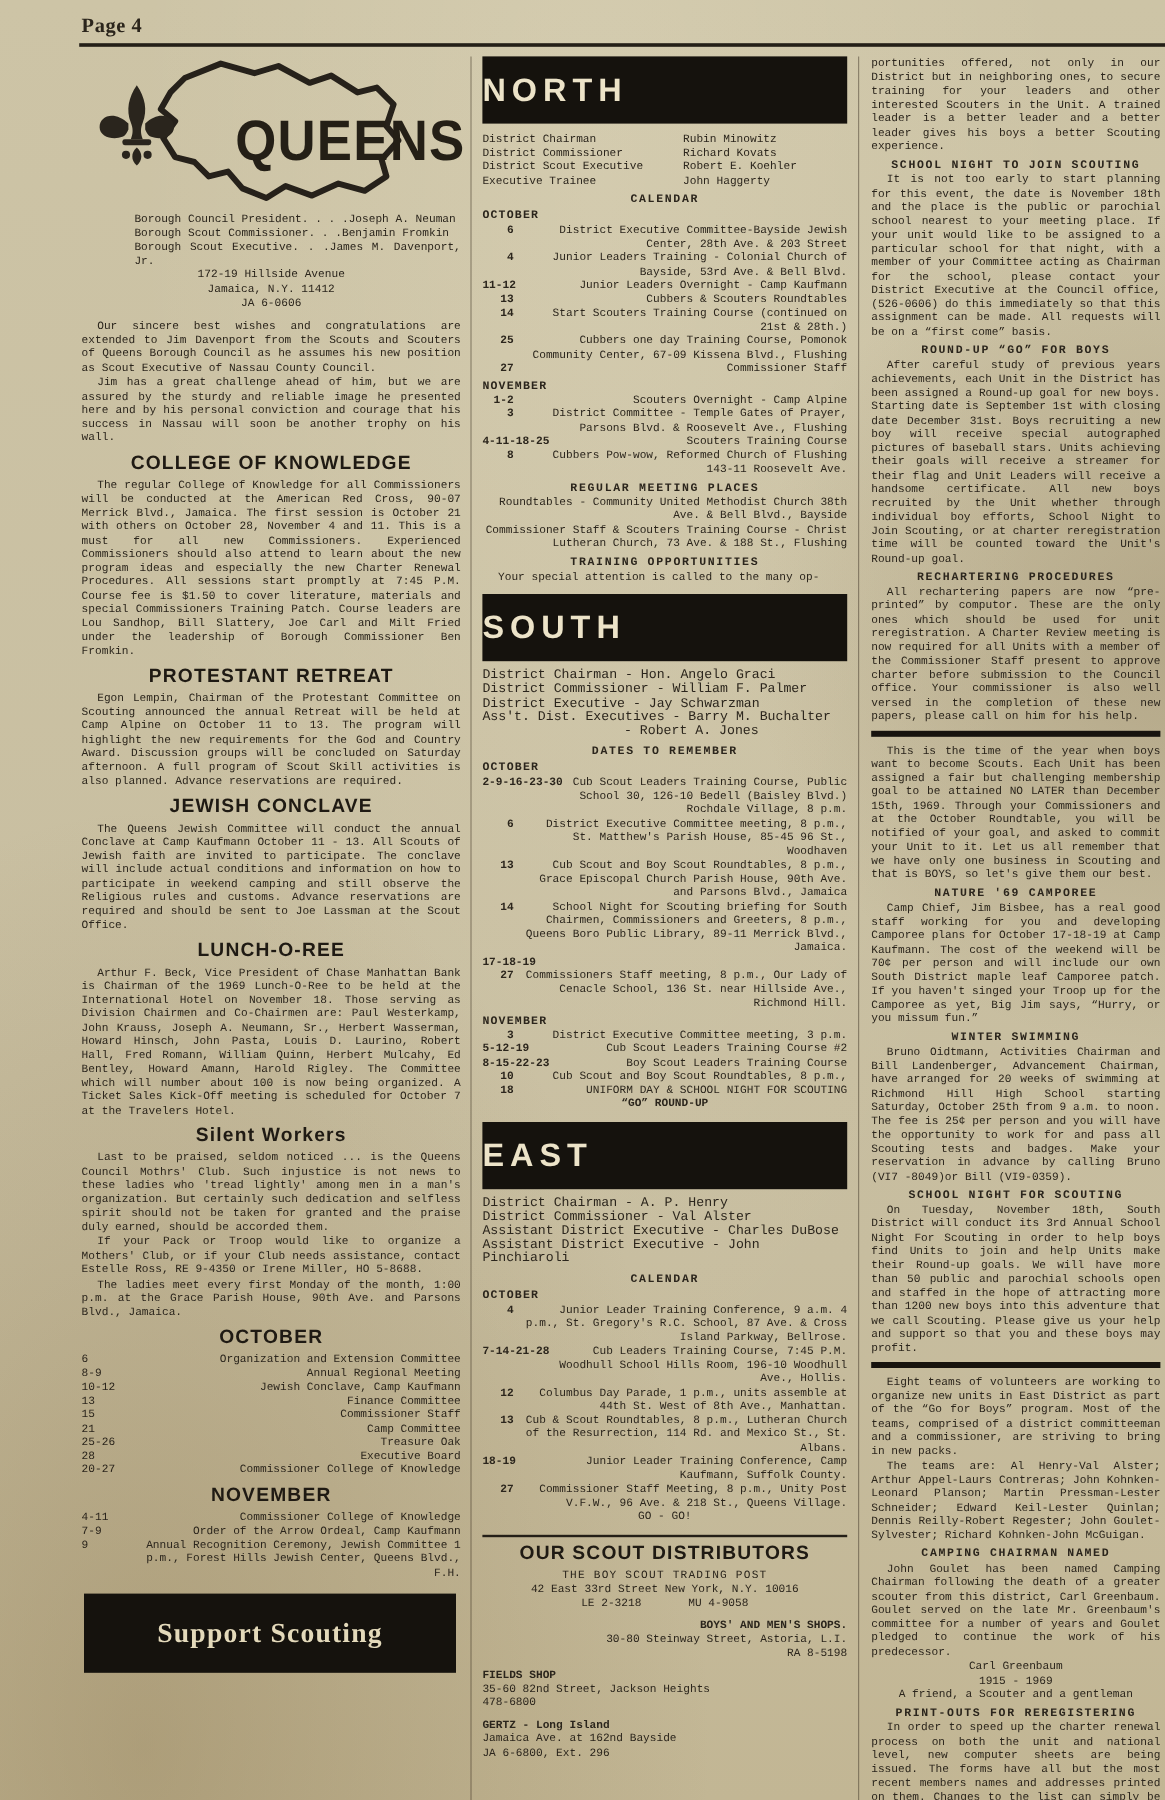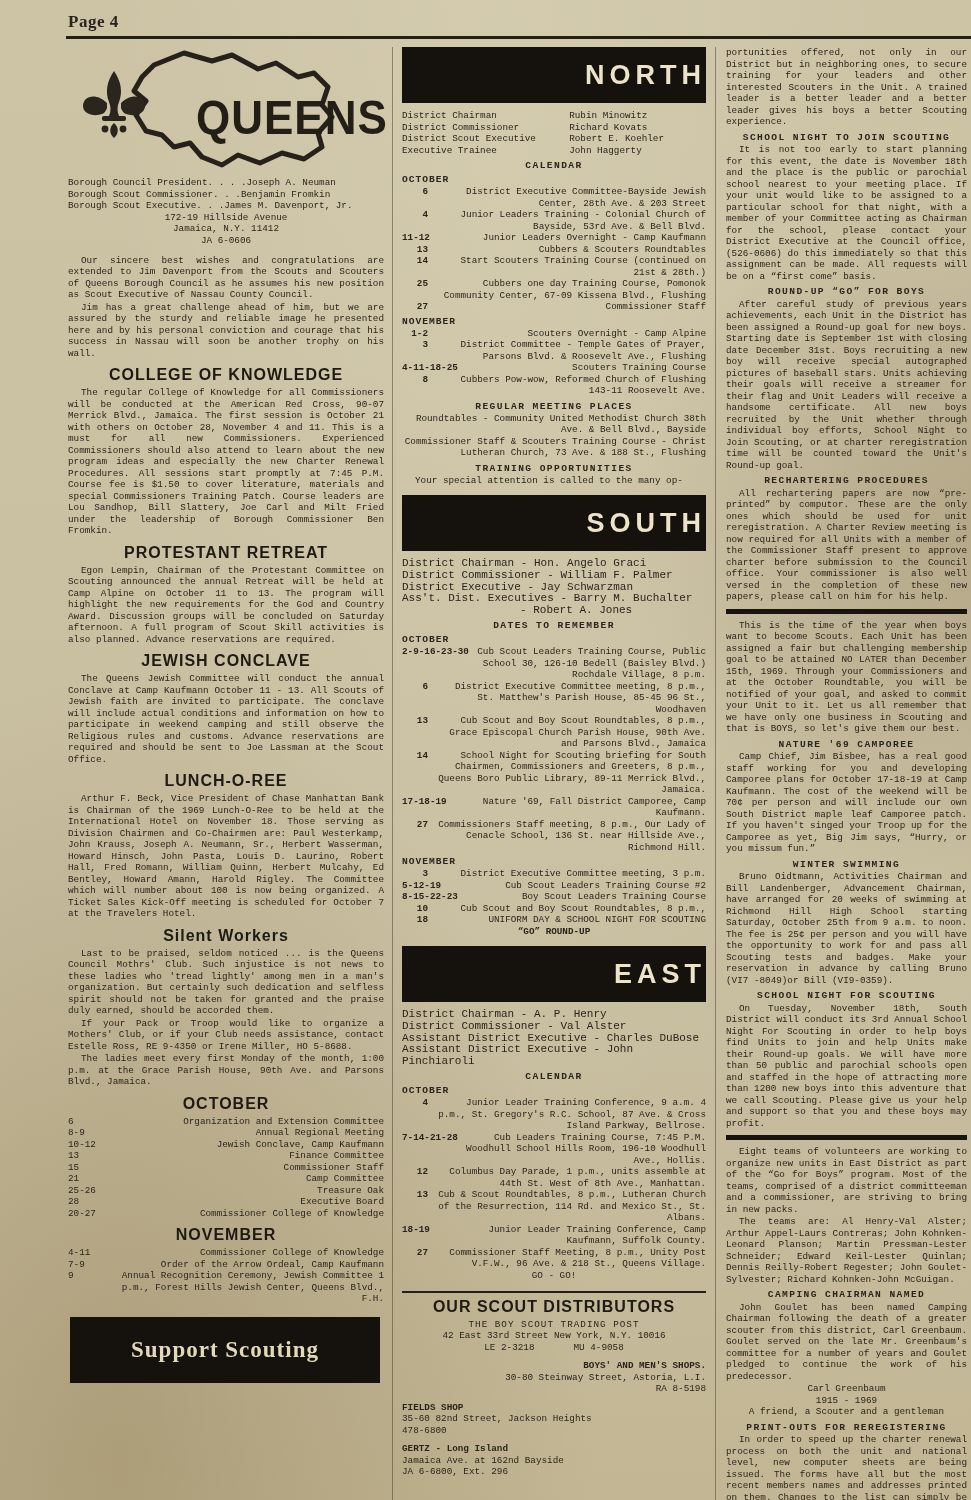--- a/index.html
+++ b/index.html
@@ -22,31 +22,31 @@
   
   .bt{font-size:9.3px;line-height:11.5px;text-align:justify;}
   p.para{margin:0 0 1px;text-indent:13px;}
   p.para.noind{text-indent:0;}
   
   .gothic{font-family:"Liberation Sans",sans-serif;font-weight:700;text-align:center;
       font-size:16px;letter-spacing:1px;margin:7px 0 3px;color:#1f1a13;}
   .subhead{font-weight:700;font-size:9.6px;letter-spacing:1.4px;text-align:center;margin:4px 0 1px;}
   .mid-label{font-weight:700;font-size:9.6px;letter-spacing:1px;margin:3px 0 1px;}
   
-  .banner{background:#15120d;color:#ece3c8;text-align:right;font-family:"Liberation Sans",sans-serif;
+  .banner{background:#15120d;color:#ece3c8;text-align:left;font-family:"Liberation Sans",sans-serif;
       font-weight:700;font-size:27px;letter-spacing:5px;padding:13px 0 12px;margin:0 0 7px;}
   .banner.gap{margin-top:9px;}
   .support{background:#15120d;color:#e3d9ba;text-align:center;font-family:"Liberation Serif",serif;
       font-weight:700;font-size:23px;padding:20px 0;margin:12px 4px 0 2px;letter-spacing:1px;}
   
   .masthead{position:relative;height:128px;margin-top:2px;}
   .masthead svg{position:absolute;left:-6px;top:-4px;}
   .queens-title{position:absolute;left:128px;top:44px;margin:0;font-family:"Liberation Sans",sans-serif;
       font-weight:700;font-size:44px;letter-spacing:1px;color:#241f16;transform:scaleY(1.08);}
-  .officers{font-size:9.3px;line-height:11.6px;}
+  .officers{font-size:9.3px;line-height:11.6px;margin-left:44px;}
   .addr{text-align:center;font-size:9.3px;line-height:11.6px;}
   
   .cal-row{display:flex;font-size:9.3px;line-height:11.5px;}
   .cal-date{flex:0 0 auto;min-width:26px;text-align:right;padding-right:6px;white-space:nowrap;font-weight:700;}
   .cal-text{flex:1;text-align:right;}
   .left-list .cal-date{min-width:42px;text-align:left;font-weight:400;}
   .staff-grid{display:grid;grid-template-columns:55% 45%;font-size:9.3px;line-height:11.6px;}
   .staff-lines div{font-size:11px;line-height:11.6px;}
   .indent2{padding-left:118px;}
   .centerline{text-align:center;font-size:9.3px;line-height:11.6px;}
@@ -316,21 +316,20 @@
           <div class="cal-row">
           <span class="cal-date">13</span>
           <span class="cal-text">Cub Scout and Boy Scout Roundtables, 8 p.m., Grace Episcopal Church Parish House, 90th Ave. and Parsons Blvd., Jamaica</span>
         </div>
           <div class="cal-row">
           <span class="cal-date">14</span>
           <span class="cal-text">School Night for Scouting briefing for South Chairmen, Commissioners and Greeters, 8 p.m., Queens Boro Public Library, 89-11 Merrick Blvd., Jamaica.</span>
         </div>
           <div class="cal-row">
           <span class="cal-date">17-18-19</span>
-          <span class="cal-text">Nature '69, Fall District Camporee, Camp Kaufmann.</span>
         </div>
           <div class="cal-row">
           <span class="cal-date">27</span>
           <span class="cal-text">Commissioners Staff meeting, 8 p.m., Our Lady of Cenacle School, 136 St. near Hillside Ave., Richmond Hill.</span>
         </div>
         </div>
 
       <div class="mid-label">NOVEMBER</div>
       <div>
           <div class="cal-row">

